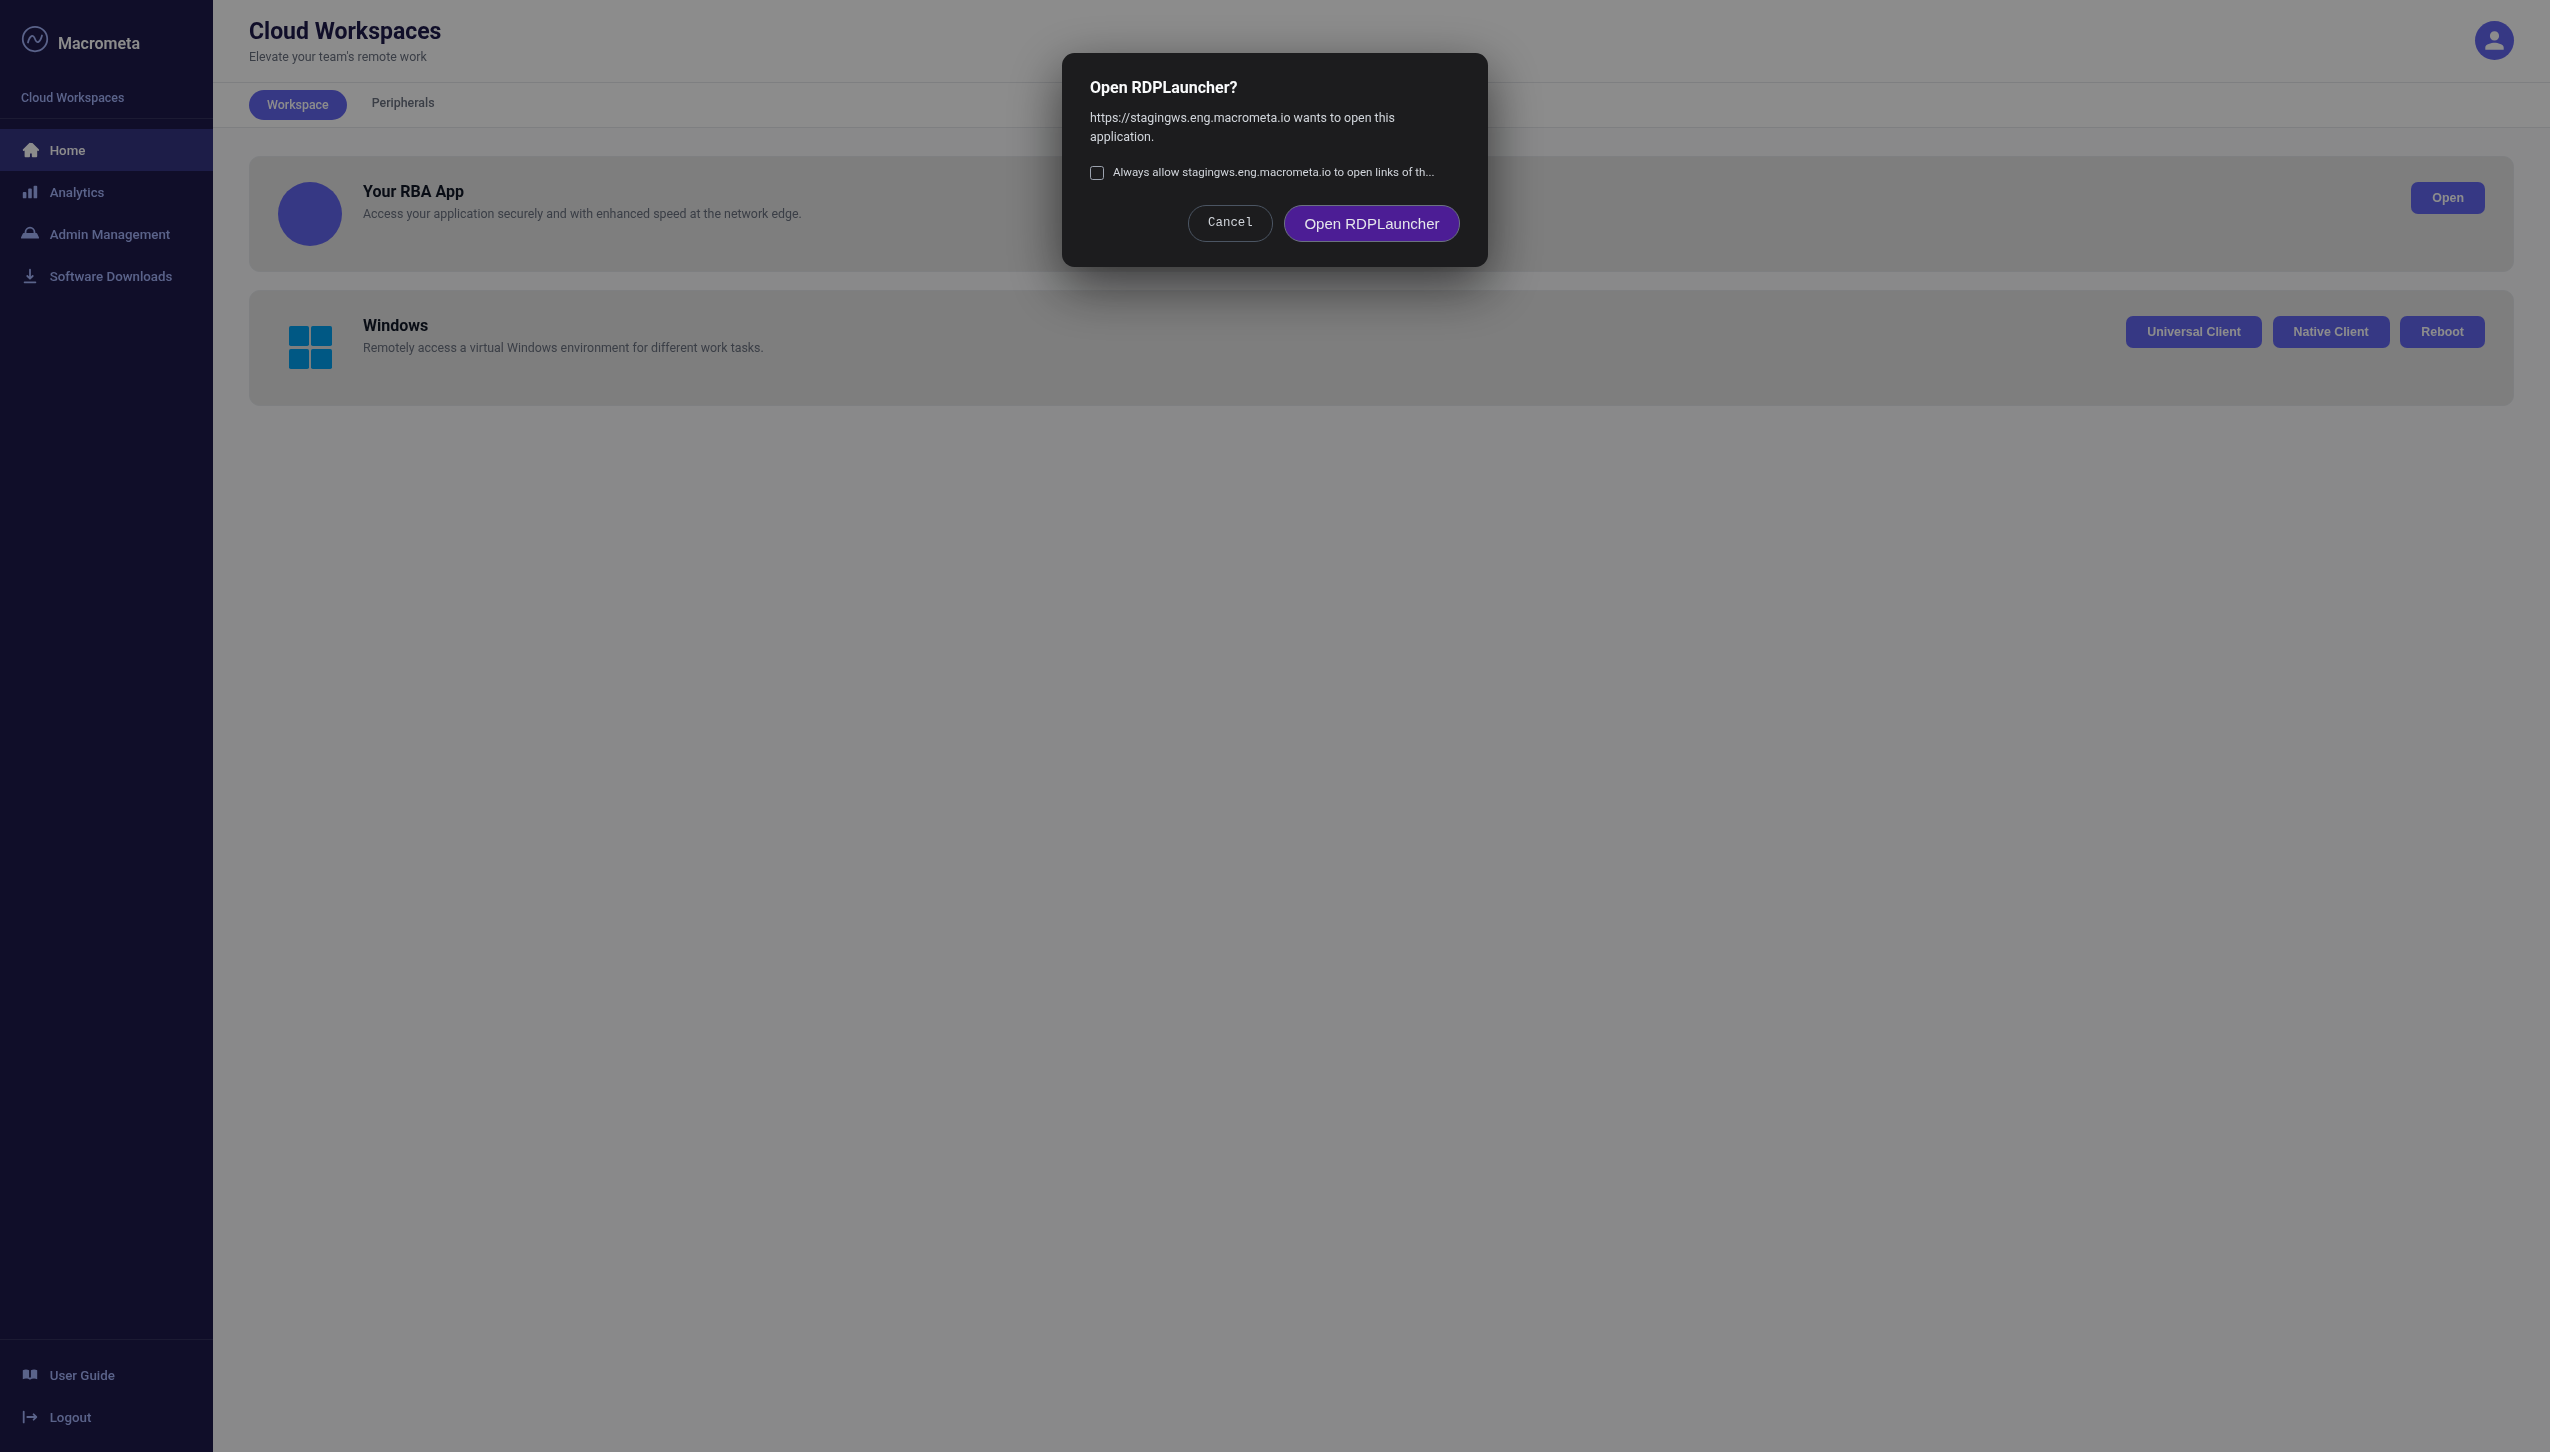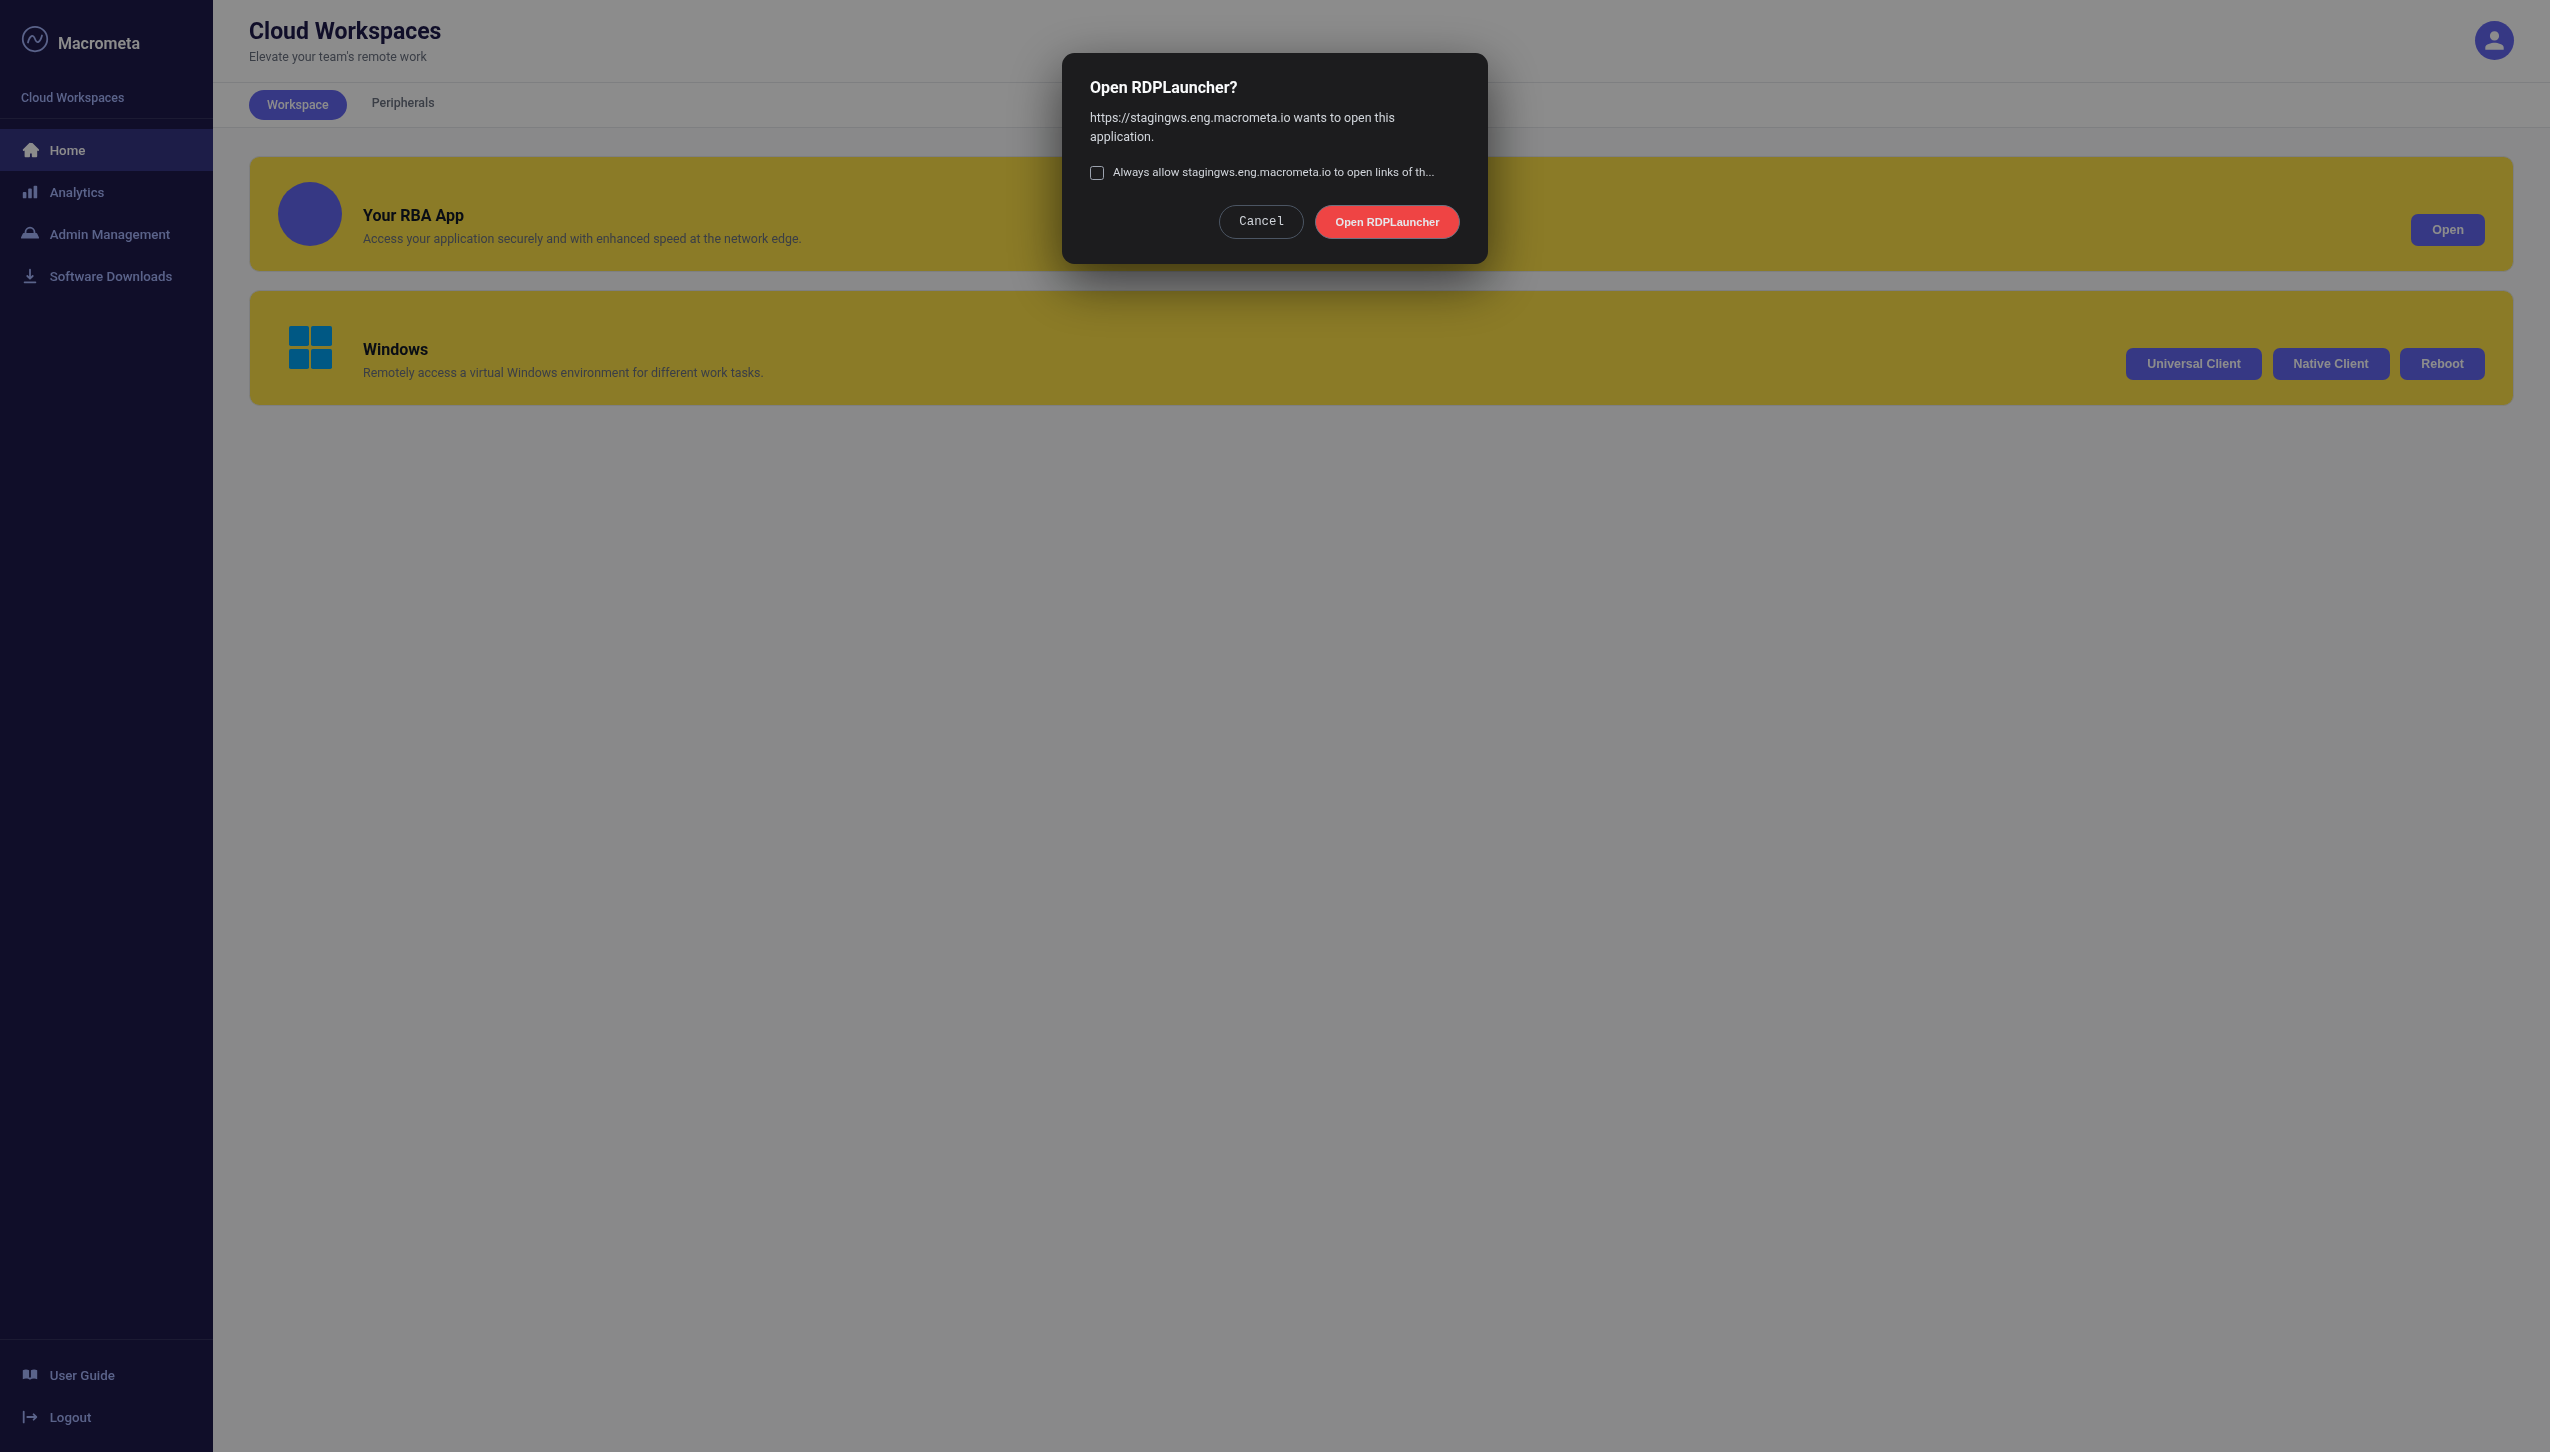--- a/index.html
+++ b/index.html
@@ -132,26 +132,26 @@
     
     .content {
       flex: 1;
       padding: 28px 36px;
       overflow-y: auto;
       background: #f9fafb;
     }
 
     
     .card {
-      background: #fde047;
+      background: #e5e5e5;
       border-radius: 10.7px;
       padding: 25px 28px;
       margin-bottom: 18px;
       display: flex;
-      align-items: flex-end;
+      align-items: flex-start;
       gap: 21px;
       border: 0.9px solid #e5e7eb;
     }
     .card-icon {
       width: 64px;
       height: 64px;
       border-radius: 50%;
       flex-shrink: 0;
       display: flex;
       align-items: center;
@@ -268,23 +268,23 @@
       font-weight: 500;
       background: transparent;
       color: #d1d5db;
       border: 1.3px solid #4b5563;
       cursor: pointer;
       font-family: Liberation Mono, monospace;
     }
     .btn-dialog-confirm {
       padding: 9px 19.5px;
       border-radius: 18px;
-      font-size: 11px;
-      font-weight: 700;
-      background: #ef4444;
+      font-size: 15px;
+      font-weight: 400;
+      background: #4c1d95;
       color: #e5e7eb;
       border: 1.3px solid #6b7280;
       cursor: pointer;
     }
   </style>
 </head>
 <body>
 
 <aside class="sidebar">
   <div class="sidebar-logo">

